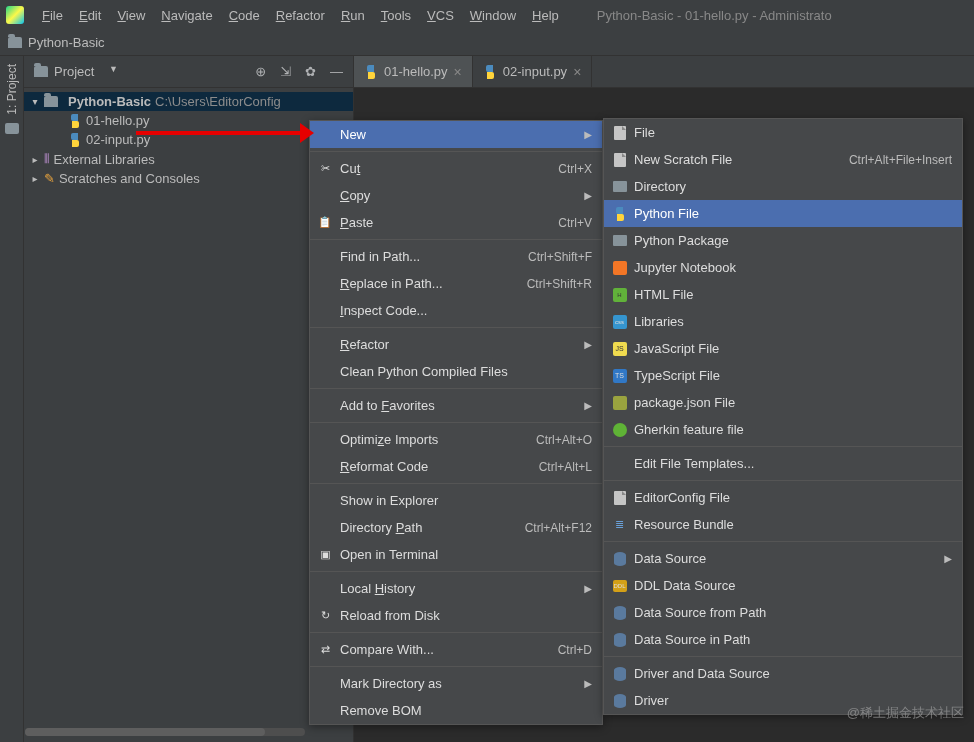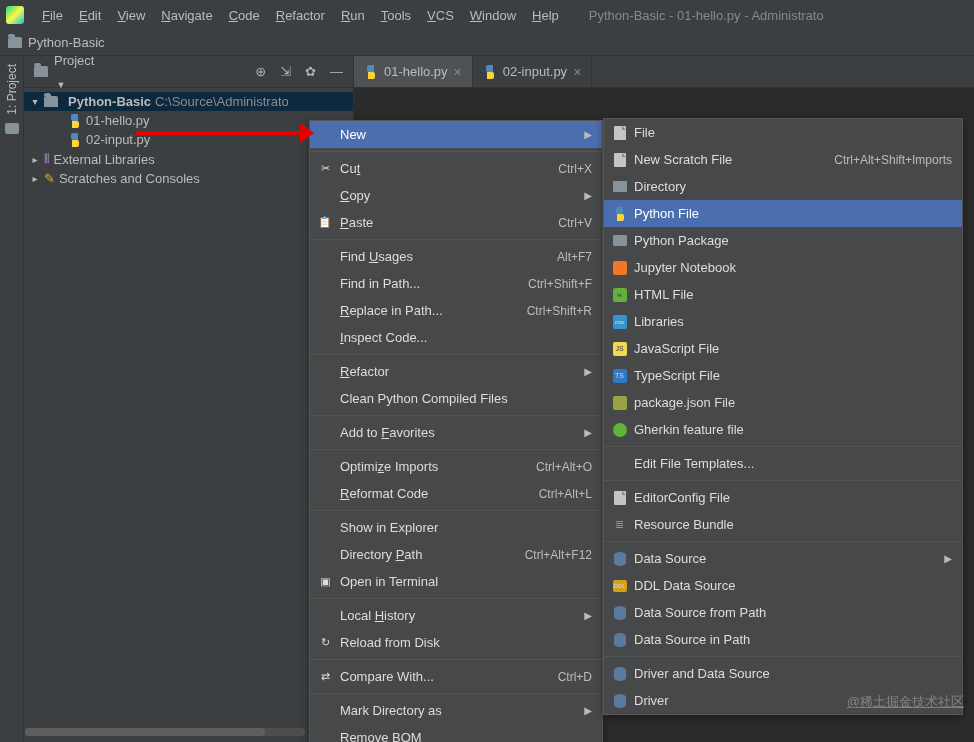--- a/index.html
+++ b/index.html
@@ -1,31 +1,31 @@
 <!DOCTYPE html>
 <html><head>
 <meta charset="utf-8">
 <style>
 * { margin:0; padding:0; box-sizing:border-box; font-family:"Segoe UI",Arial,sans-serif; }
 body { background:#3c3f41; color:#bbb; font-size:13px; width:974px; height:742px; overflow:hidden; position:relative; }
 .menubar { height:30px; display:flex; align-items:center; padding:0 6px; background:#3c3f41; gap:2px; }
 .app-icon { width:18px; height:18px; background:linear-gradient(135deg,#21d789,#fcf84a,#07c3f2); border-radius:3px; margin-right:8px; }
 .menu-item { padding:4px 8px; cursor:pointer; }
 .menu-item .ul { text-decoration:underline; }
-.win-title { margin-left:20px; color:#888; }
+.win-title { margin-left:28px; color:#888; }
 .breadcrumb { height:26px; display:flex; align-items:center; padding:0 8px; background:#3c3f41; border-bottom:1px solid #323232; }
 .folder-icon { width:14px; height:11px; background:#87939a; border-radius:2px 2px 0 0; margin-right:6px; position:relative; }
 .folder-icon::before { content:""; position:absolute; width:7px; height:3px; background:#87939a; top:-3px; left:0; border-radius:2px 2px 0 0; }
 .main { display:flex; height:calc(100% - 56px); }
 .sidebar-tab { width:24px; background:#3c3f41; border-right:1px solid #323232; display:flex; flex-direction:column; align-items:center; padding-top:8px; gap:8px; }
 .sidebar-tab .vtext { writing-mode:vertical-rl; transform:rotate(180deg); font-size:12px; color:#bbb; }
 .sidebar-tab .ficon { width:14px; height:11px; background:#87939a; border-radius:2px; }
 .project-panel { width:330px; background:#3c3f41; display:flex; flex-direction:column; border-right:1px solid #323232; }
 .panel-header { height:32px; display:flex; align-items:center; padding:0 10px; border-bottom:1px solid #323232; }
-.panel-header .sel { display:flex; align-items:flex-start; gap:12px;flex-direction:column; }
+.panel-header .sel { display:flex; align-items:flex-start; gap:12px; }
 .panel-header .rhs { margin-left:auto; display:flex; gap:14px; color:#afb1b3; }
 .tree { padding:4px 0; font-size:13px; }
 .tree-row { display:flex; align-items:center; padding:2px 6px; gap:4px; white-space:nowrap; }
 .tree-row.sel { background:#0d293e; }
 .arrow { width:10px; text-align:center; color:#bbb; font-size:10px; }
 .pad { display:inline-block; }
 .py-icon { width:14px; height:14px; display:inline-block; position:relative; }
 .py-icon::before { content:""; position:absolute; width:7px; height:7px; background:#4b8bbe; border-radius:2px 0 0 2px; top:0; left:3px; }
 .py-icon::after { content:""; position:absolute; width:7px; height:7px; background:#ffd43b; border-radius:0 2px 2px 0; bottom:0; right:3px; }
 .editor-area { flex:1; background:#2b2b2b; display:flex; flex-direction:column; }
@@ -40,21 +40,21 @@
 .ctx-row.highlight { background:#4b6eaf; color:#fff; }
 .ctx-row .sc { margin-left:auto; color:#bbb; font-size:12px; }
 .ctx-row .sub { margin-left:auto; color:#bbb; font-size:10px; }
 .ctx-row .ico { position:absolute; left:8px; width:15px; height:15px; display:flex; align-items:center; justify-content:center; font-size:11px; }
 .ctx-sep { height:1px; background:#555; margin:3px 0; }
 .ul { text-decoration:underline; }
 .dim { color:#8c8c8c; }
 .arrow-annotation { position:absolute; left:136px; top:118px; width:176px; height:24px; pointer-events:none; }
 .arrow-line { position:absolute; left:0; top:13px; width:168px; height:4px; background:#e60000; }
 .arrow-head { position:absolute; right:-2px; top:5px; width:0; height:0; border-left:14px solid #e60000; border-top:10px solid transparent; border-bottom:10px solid transparent; }
-.watermark { position:absolute; right:10px; bottom:31px; color:#aaa; font-size:13px; opacity:.6;text-decoration:underline; }
+.watermark { position:absolute; right:10px; bottom:20px; color:#aaa; font-size:13px; opacity:.6; }
 .ico-file { width:12px; height:14px; background:#c5c5c5; border-radius:1px; position:relative; }
 .ico-file::after { content:""; position:absolute; top:0; right:0; border-left:4px solid #888; border-top:4px solid transparent; }
 .ico-dir { width:14px; height:11px; background:#87939a; border-radius:1px; }
 .ico-ipynb { width:14px; height:14px; background:#f37626; border-radius:2px; }
 .ico-html { width:14px; height:14px; background:#61b23a; border-radius:2px; font-size:6px; color:#333; text-align:center; line-height:14px; }
 .ico-css { width:14px; height:14px; background:#3595cf; border-radius:2px; font-size:6px; text-align:center; line-height:14px; }
 .ico-js { width:14px; height:14px; background:#f0db4f; border-radius:2px; font-size:7px; color:#333; text-align:center; line-height:14px; }
 .ico-ts { width:14px; height:14px; background:#3178c6; border-radius:2px; font-size:7px; text-align:center; line-height:14px; }
 .ico-json { width:14px; height:14px; background:#9aa33f; border-radius:2px; }
 .ico-gherkin { width:14px; height:14px; background:#5fb336; border-radius:50%; }
@@ -107,21 +107,21 @@
         <span>⇲</span>
         <span>✿</span>
         <span>—</span>
       </div>
     </div>
     <div class="tree">
       <div class="tree-row sel">
         <span class="arrow">▾</span>
         <span class="folder-icon"></span>
         <b>Python-Basic</b>
-        <span class="dim">C:\Source\Administrato</span>
+        <span class="dim">C:\Users\EditorConfig</span>
       </div>
       <div class="tree-row">
         <span class="pad" style="width:34px"></span>
           <span class="py-icon"></span>
         <span>01-hello.py</span>
       </div>
       <div class="tree-row">
         <span class="pad" style="width:34px"></span>
           <span class="py-icon"></span>
         <span>02-input.py</span>
@@ -170,24 +170,20 @@
       <span><span class="ul">C</span>opy</span>
       <span class="sub">▶</span>
     </div>
     <div class="ctx-row">
       <span class="ico">📋</span>
       <span><span class="ul">P</span>aste</span>
       <span class="sc">Ctrl+V</span>
     </div>
     <div class="ctx-sep"></div>
     <div class="ctx-row">
-      <span>Find <span class="ul">U</span>sages</span>
-      <span class="sc">Alt+F7</span>
-    </div>
-    <div class="ctx-row">
       <span>Find in Path...</span>
       <span class="sc">Ctrl+Shift+F</span>
     </div>
     <div class="ctx-row">
       <span><span class="ul">R</span>eplace in Path...</span>
       <span class="sc">Ctrl+Shift+R</span>
     </div>
     <div class="ctx-row">
       <span><span class="ul">I</span>nspect Code...</span>
     </div>
@@ -254,21 +250,21 @@
       <span class="ico">
         <span class="ico-file"></span>
       </span>
       <span>File</span>
     </div>
     <div class="ctx-row">
       <span class="ico">
         <span class="ico-file"></span>
       </span>
       <span>New Scratch File</span>
-      <span class="sc">Ctrl+Alt+Shift+Imports</span>
+      <span class="sc">Ctrl+Alt+File+Insert</span>
     </div>
     <div class="ctx-row">
       <span class="ico">
         <span class="ico-dir"></span>
       </span>
       <span>Directory</span>
     </div>
     <div class="ctx-row highlight">
       <span class="ico">
         <span class="py-icon"></span>

